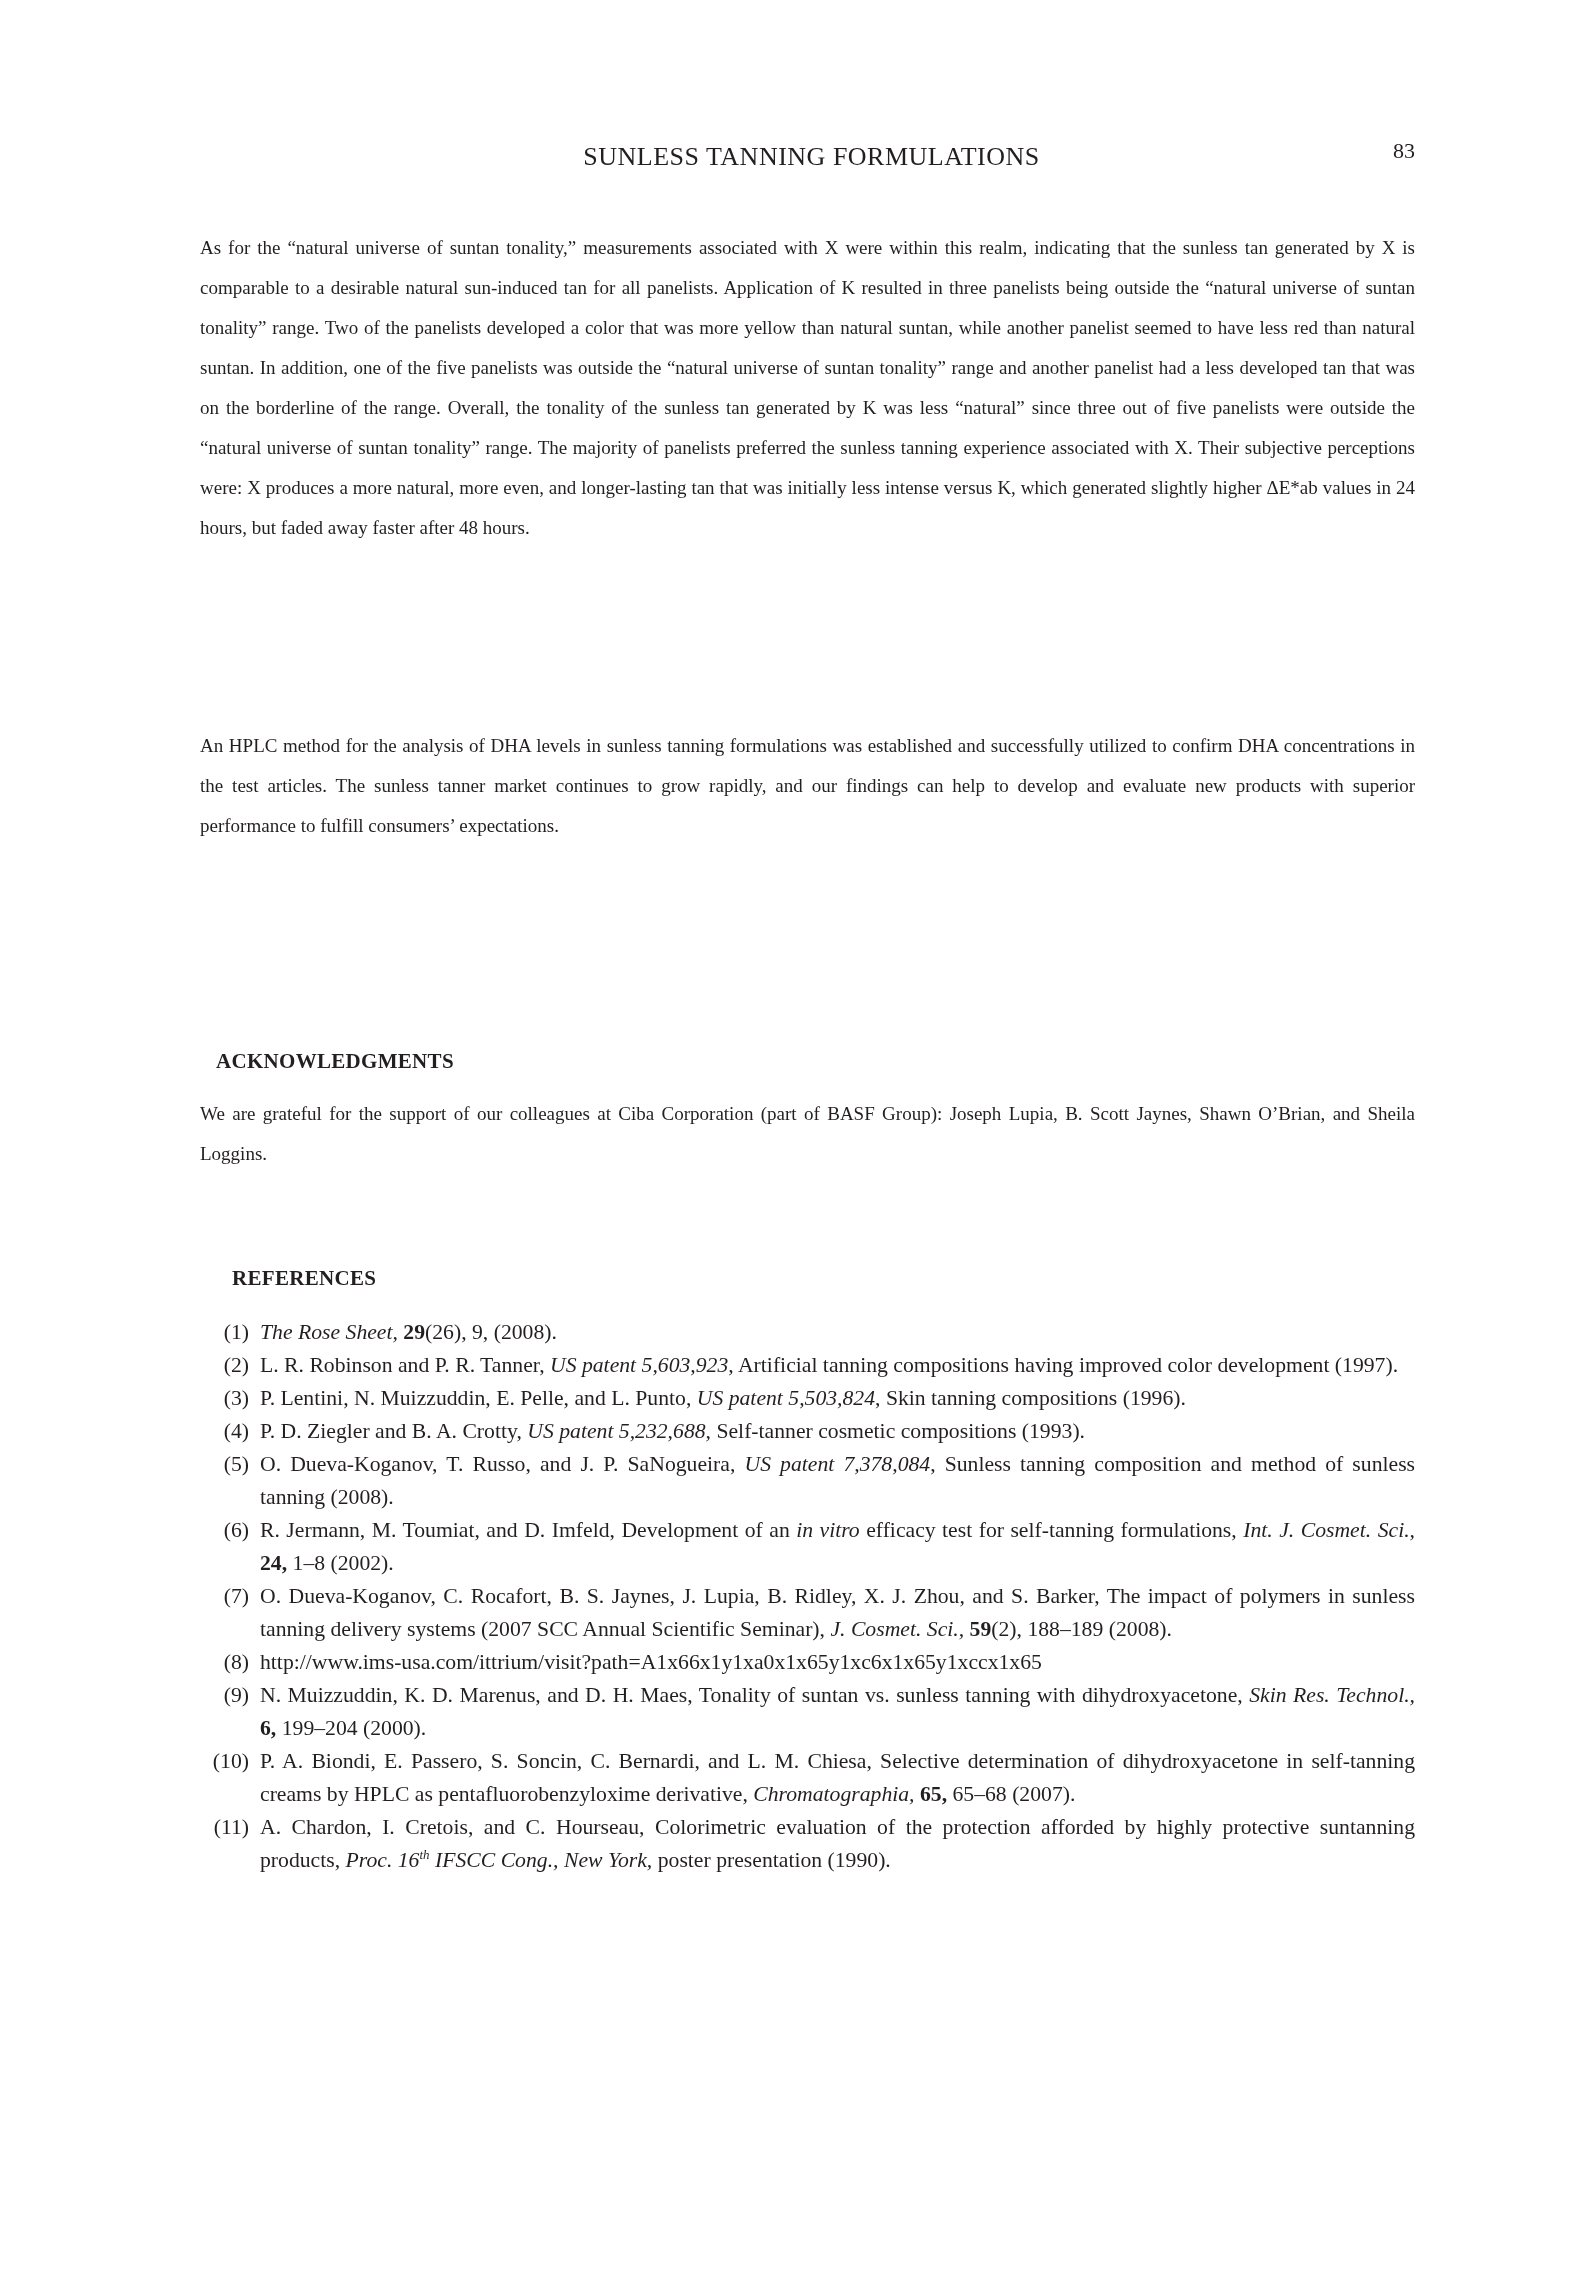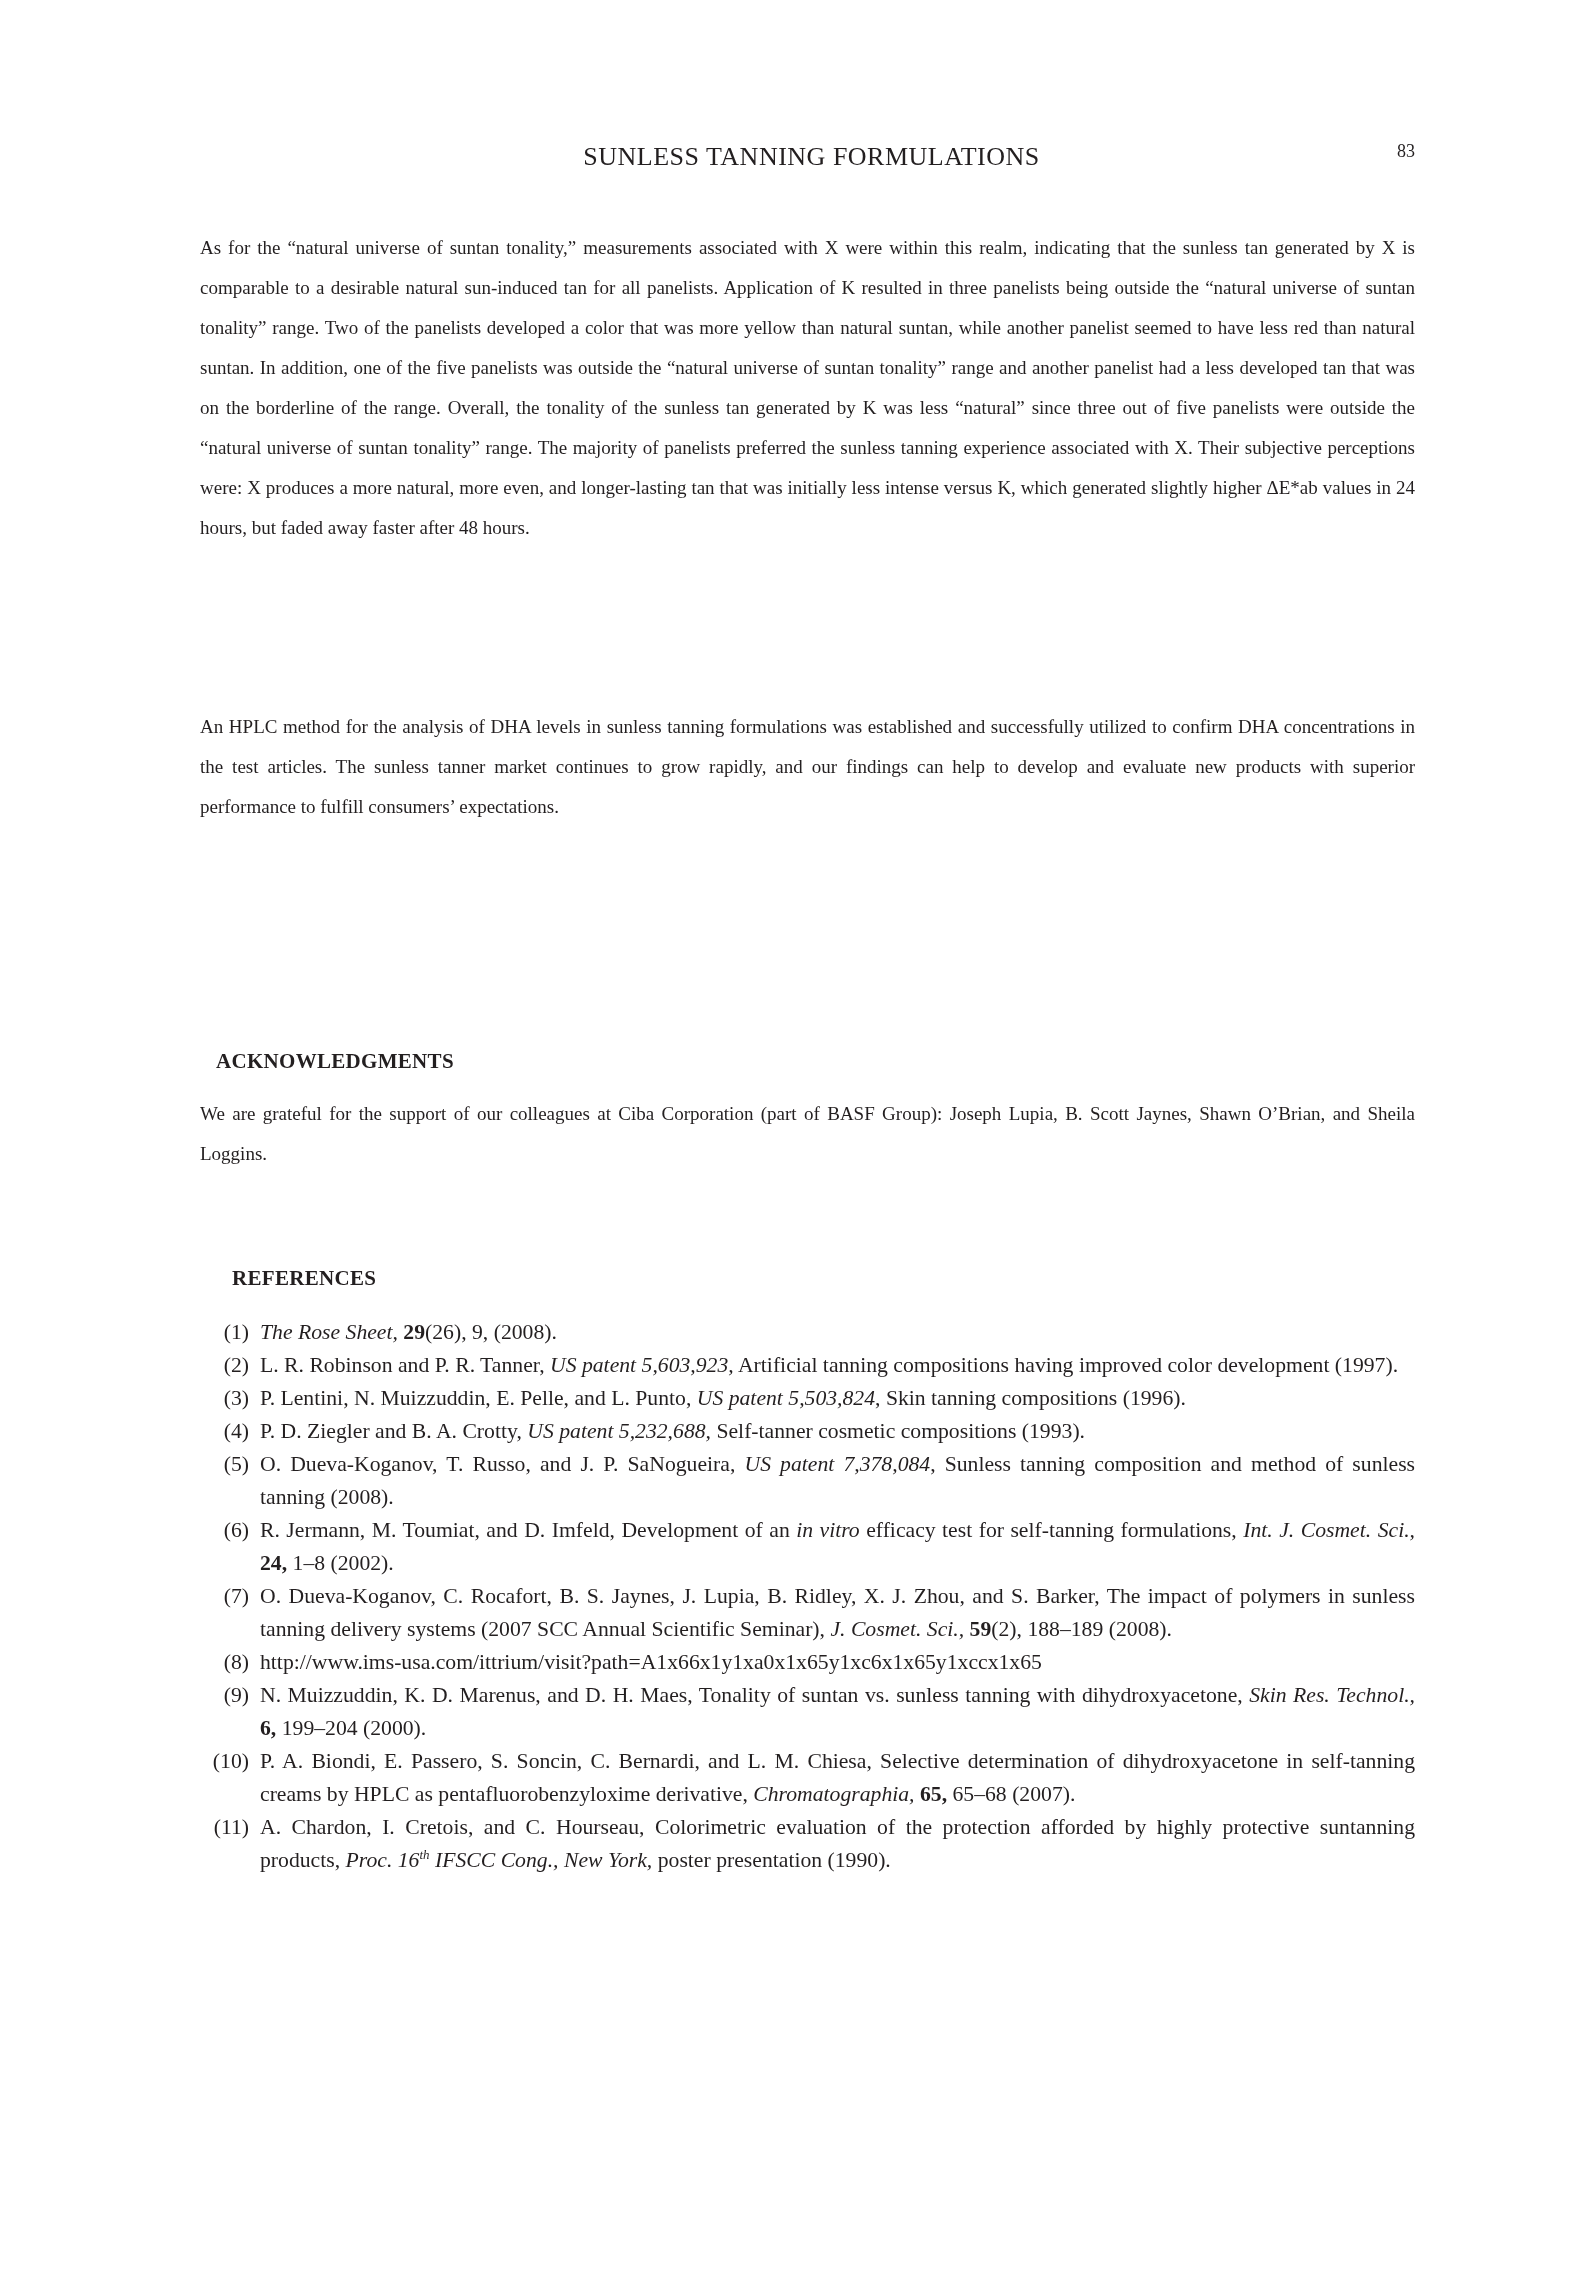--- a/index.html
+++ b/index.html
@@ -10,29 +10,29 @@
   }
   .page { position: absolute; left: 200px; top: 0; width: 1215px; }
   .running-head {
     position: absolute; top: 132px; left: 0; width: 1215px; height: 38px;
   }
   .running-title {
     position: absolute; left: 301px; top: 6px; width: 621px; text-align: center;
     font-size: 26px; letter-spacing: 0.5px; line-height: 38px;
   }
   .page-number {
-    position: absolute; right: 0; top: 0; font-size: 18px; line-height: 38px; text-align: center;
+    position: absolute; right: 0; top: 0; font-size: 22px; line-height: 38px; text-align: center;
   }
   .body-para {
     position: absolute; left: 0; width: 1215px;
     font-size: 19px; line-height: 40px; text-align: justify;
     hyphens: manual; margin: 0;
   }
   #para1 { top: 228px; }
-  #para2 { top: 707px; font-family: Liberation Serif, serif; }
+  #para2 { top: 726px; font-family: Liberation Serif, serif; }
   .section-heading {
     position: absolute; left: 16px; margin: 0;
     font-size: 21px; font-weight: bold; letter-spacing: 0.3px; line-height: 32px;
   }
   #ack-heading { top: 1045px; }
   #ack-para { top: 1094px; }
   #ref-heading { top: 1262px; margin-left: 16px; }
   .ref-list {
     position: absolute; left: 0; top: 1316px; width: 1215px;
     list-style: none; margin: 0; padding: 0;

